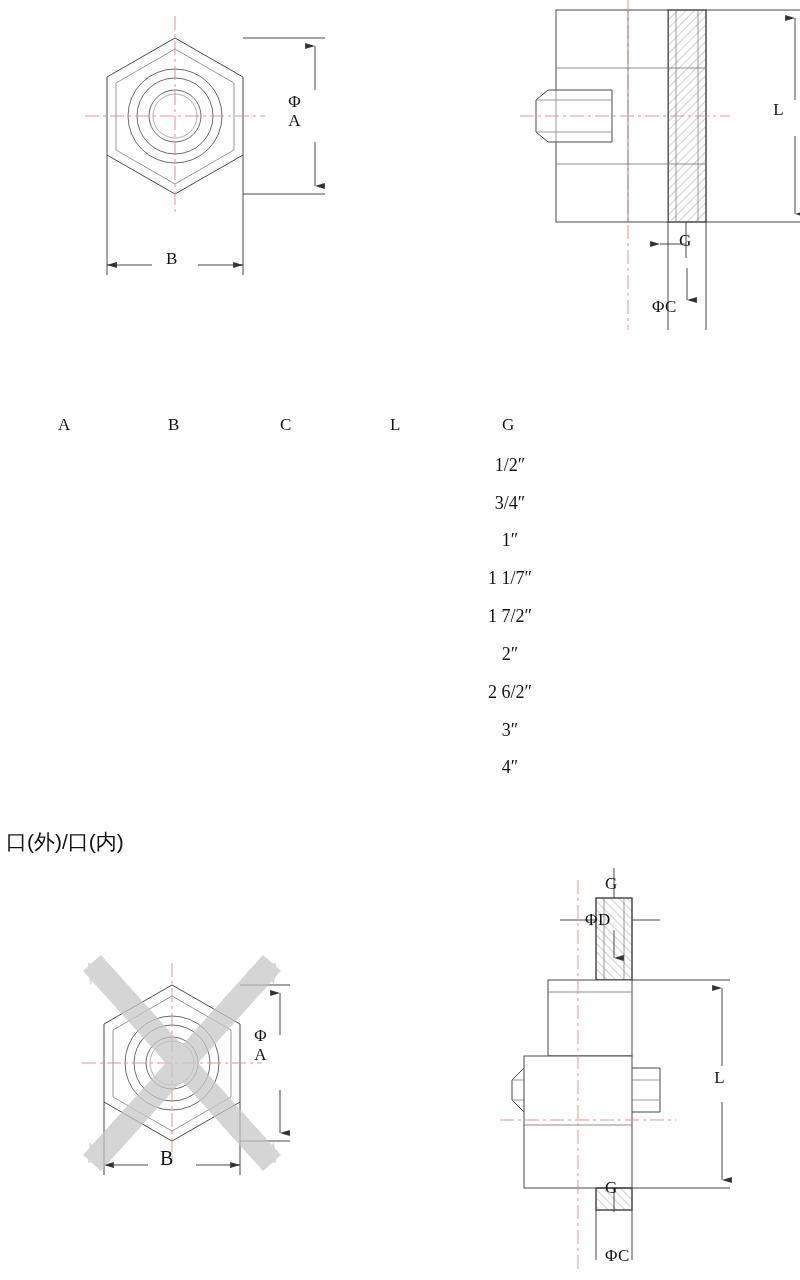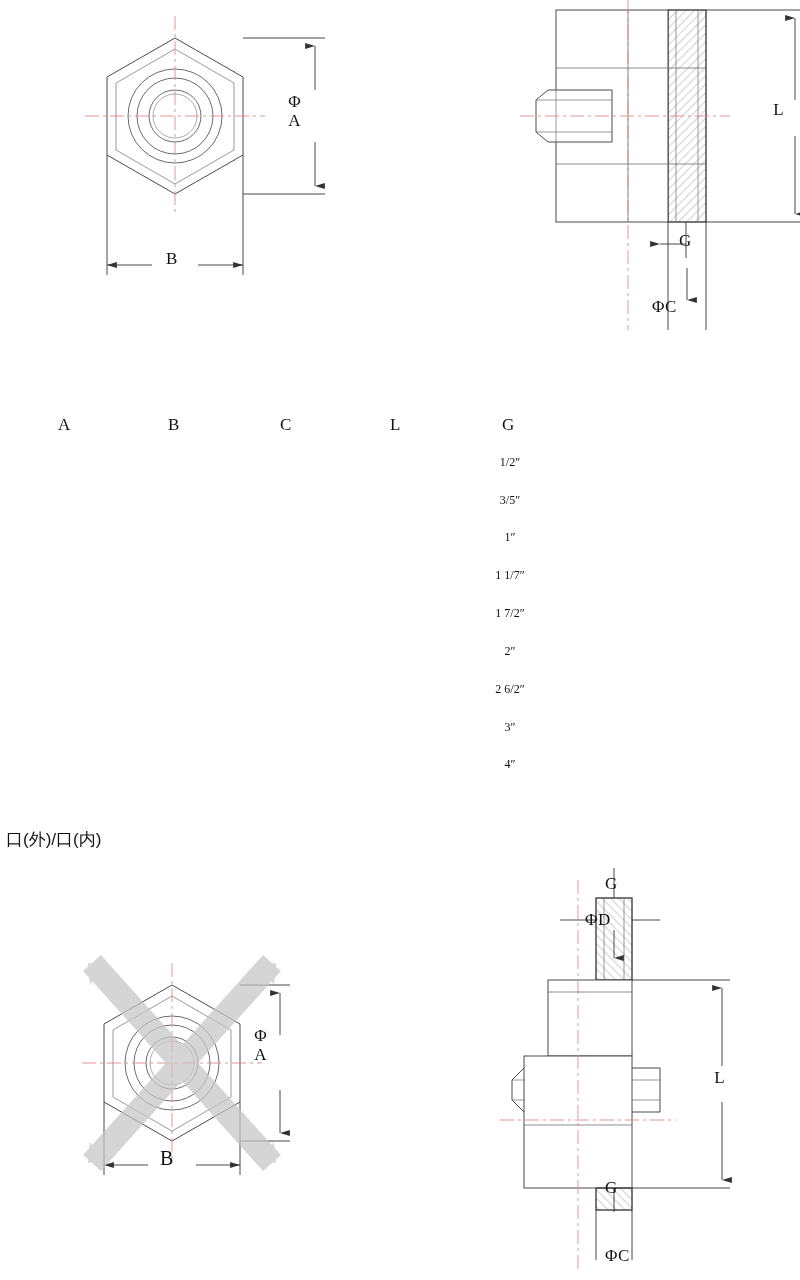--- a/index.html
+++ b/index.html
@@ -42,29 +42,29 @@
   }
   .tbl-head {
     position: absolute;
     font-family: "Liberation Serif", serif;
     font-size: 17px;
     color: #111;
   }
   .size-item {
     position: absolute;
     font-family: "Liberation Serif", serif;
-    font-size: 12px;
+    font-size: 18px;
     color: #111;
     text-align: center;
     white-space: nowrap;
   }
   .cn-note {
     position: absolute;
     font-family: "Liberation Sans", sans-serif;
-    font-size: 17px;
+    font-size: 21px;
     color: #111;
     white-space: nowrap;
   }
 </style>
 </head>
 <body>
 
 <div class="page">
 
   <svg class="svg-layer" viewBox="0 0 800 1280">
@@ -268,21 +268,21 @@
   <div class="lbl" style="left:679px; top:231px;">G</div>
   <div class="lbl" style="left:652px; top:297px;">ΦC</div>
 
   <div class="tbl-head" style="left:58px; top:415px;">A</div>
   <div class="tbl-head" style="left:168px; top:415px;">B</div>
   <div class="tbl-head" style="left:280px; top:415px;">C</div>
   <div class="tbl-head" style="left:390px; top:415px;">L</div>
   <div class="tbl-head" style="left:502px; top:415px;">G</div>
 
   <div class="size-item" style="left:430px; top:455px; width:160px;">1/2″</div>
-  <div class="size-item" style="left:430px; top:493px; width:160px;">3/5″</div>
+  <div class="size-item" style="left:430px; top:493px; width:160px;">3/4″</div>
   <div class="size-item" style="left:430px; top:530px; width:160px;">1″</div>
   <div class="size-item" style="left:430px; top:568px; width:160px;">1  1/7″</div>
   <div class="size-item" style="left:430px; top:606px; width:160px;">1  7/2″</div>
   <div class="size-item" style="left:430px; top:644px; width:160px;">2″</div>
   <div class="size-item" style="left:430px; top:682px; width:160px;">2  6/2″</div>
   <div class="size-item" style="left:430px; top:720px; width:160px;">3″</div>
   <div class="size-item" style="left:430px; top:757px; width:160px;">4″</div>
 
   <div class="cn-note" style="left:6px; top:828px;">口(外)/口(内)</div>
 

